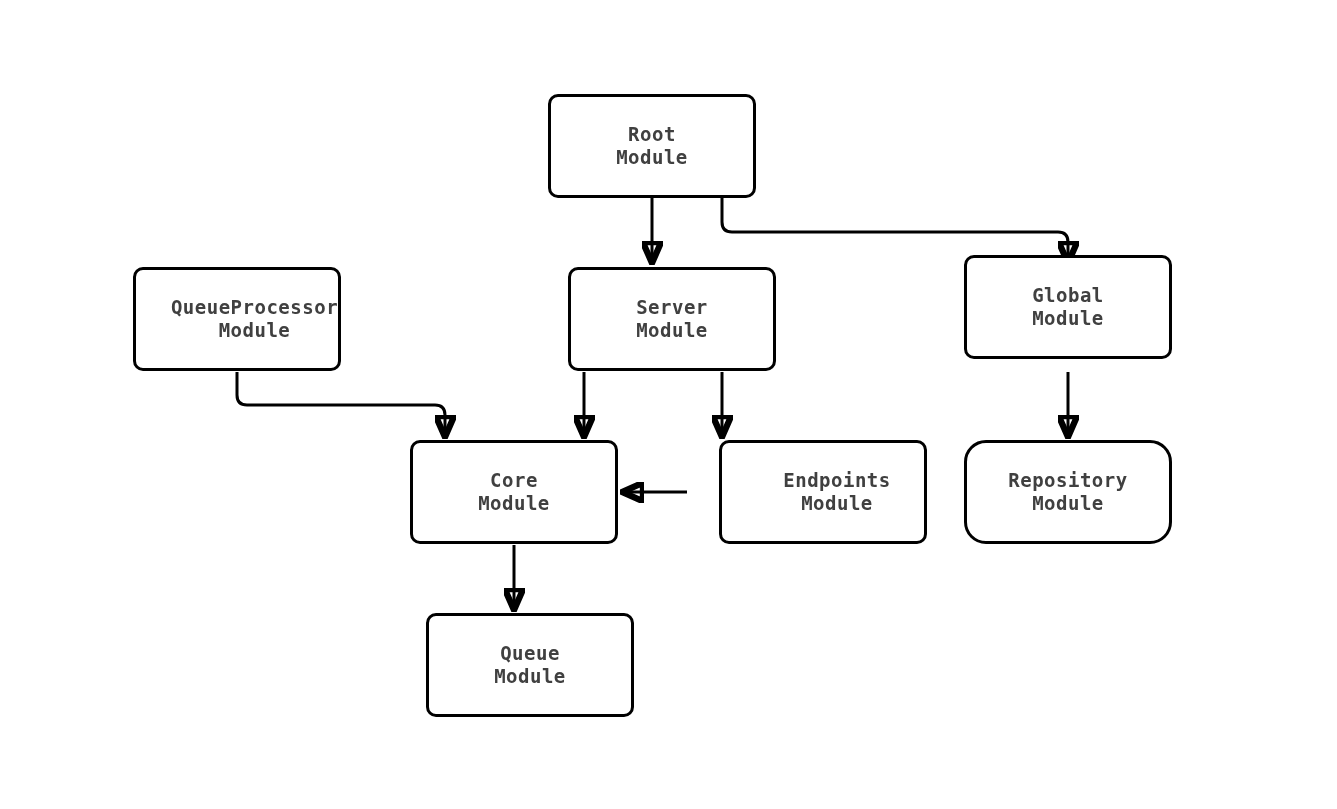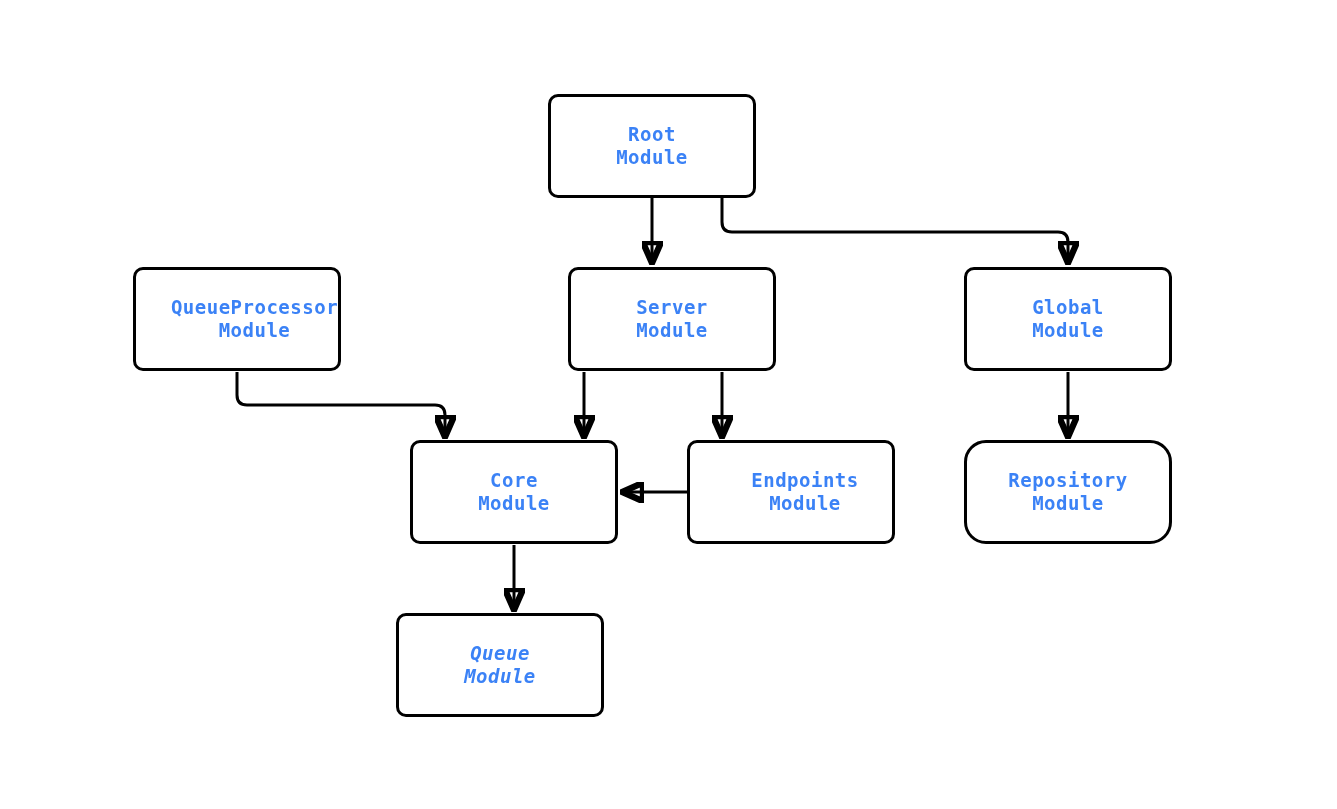--- a/index.html
+++ b/index.html
@@ -37,21 +37,21 @@
     border-radius: 10px;
     background: #ffffff;
     display: flex;
     align-items: center;
     justify-content: center;
   }
   .node .label {
     font-size: 19px;
     line-height: 23px;
     font-weight: bold;
-    color: #3b82f6;
+    color: #404040;
     text-align: center;
     white-space: pre-line;
     letter-spacing: 0.5px;
   }
 </style>
 </head>
 <body>
 
 <div class="diagram">
 
@@ -80,38 +80,38 @@
   <div class="node" style="left:133px; top:267px;padding-left:35px;">
     <span class="label">QueueProcessor
 Module</span>
   </div>
 
   <div class="node" style="left:568px; top:267px;">
     <span class="label">Server
 Module</span>
   </div>
 
-  <div class="node" style="left:964px; top:267px;">
+  <div class="node" style="left:964px; top:255px;">
     <span class="label">Global
 Module</span>
   </div>
 
   <div class="node" style="left:410px; top:440px;">
     <span class="label">Core
 Module</span>
   </div>
 
-  <div class="node" style="left:687px; top:440px;padding-left:28px;">
+  <div class="node" style="left:719px; top:440px;padding-left:28px;">
     <span class="label">Endpoints
 Module</span>
   </div>
 
   <div class="node" style="left:964px; top:440px;border-radius:22px;">
     <span class="label">Repository
 Module</span>
   </div>
 
-  <div class="node" style="left:396px; top:613px;font-style:italic;">
+  <div class="node" style="left:426px; top:613px;">
     <span class="label">Queue
 Module</span>
   </div>
 
 </div>
 
 </body></html>

